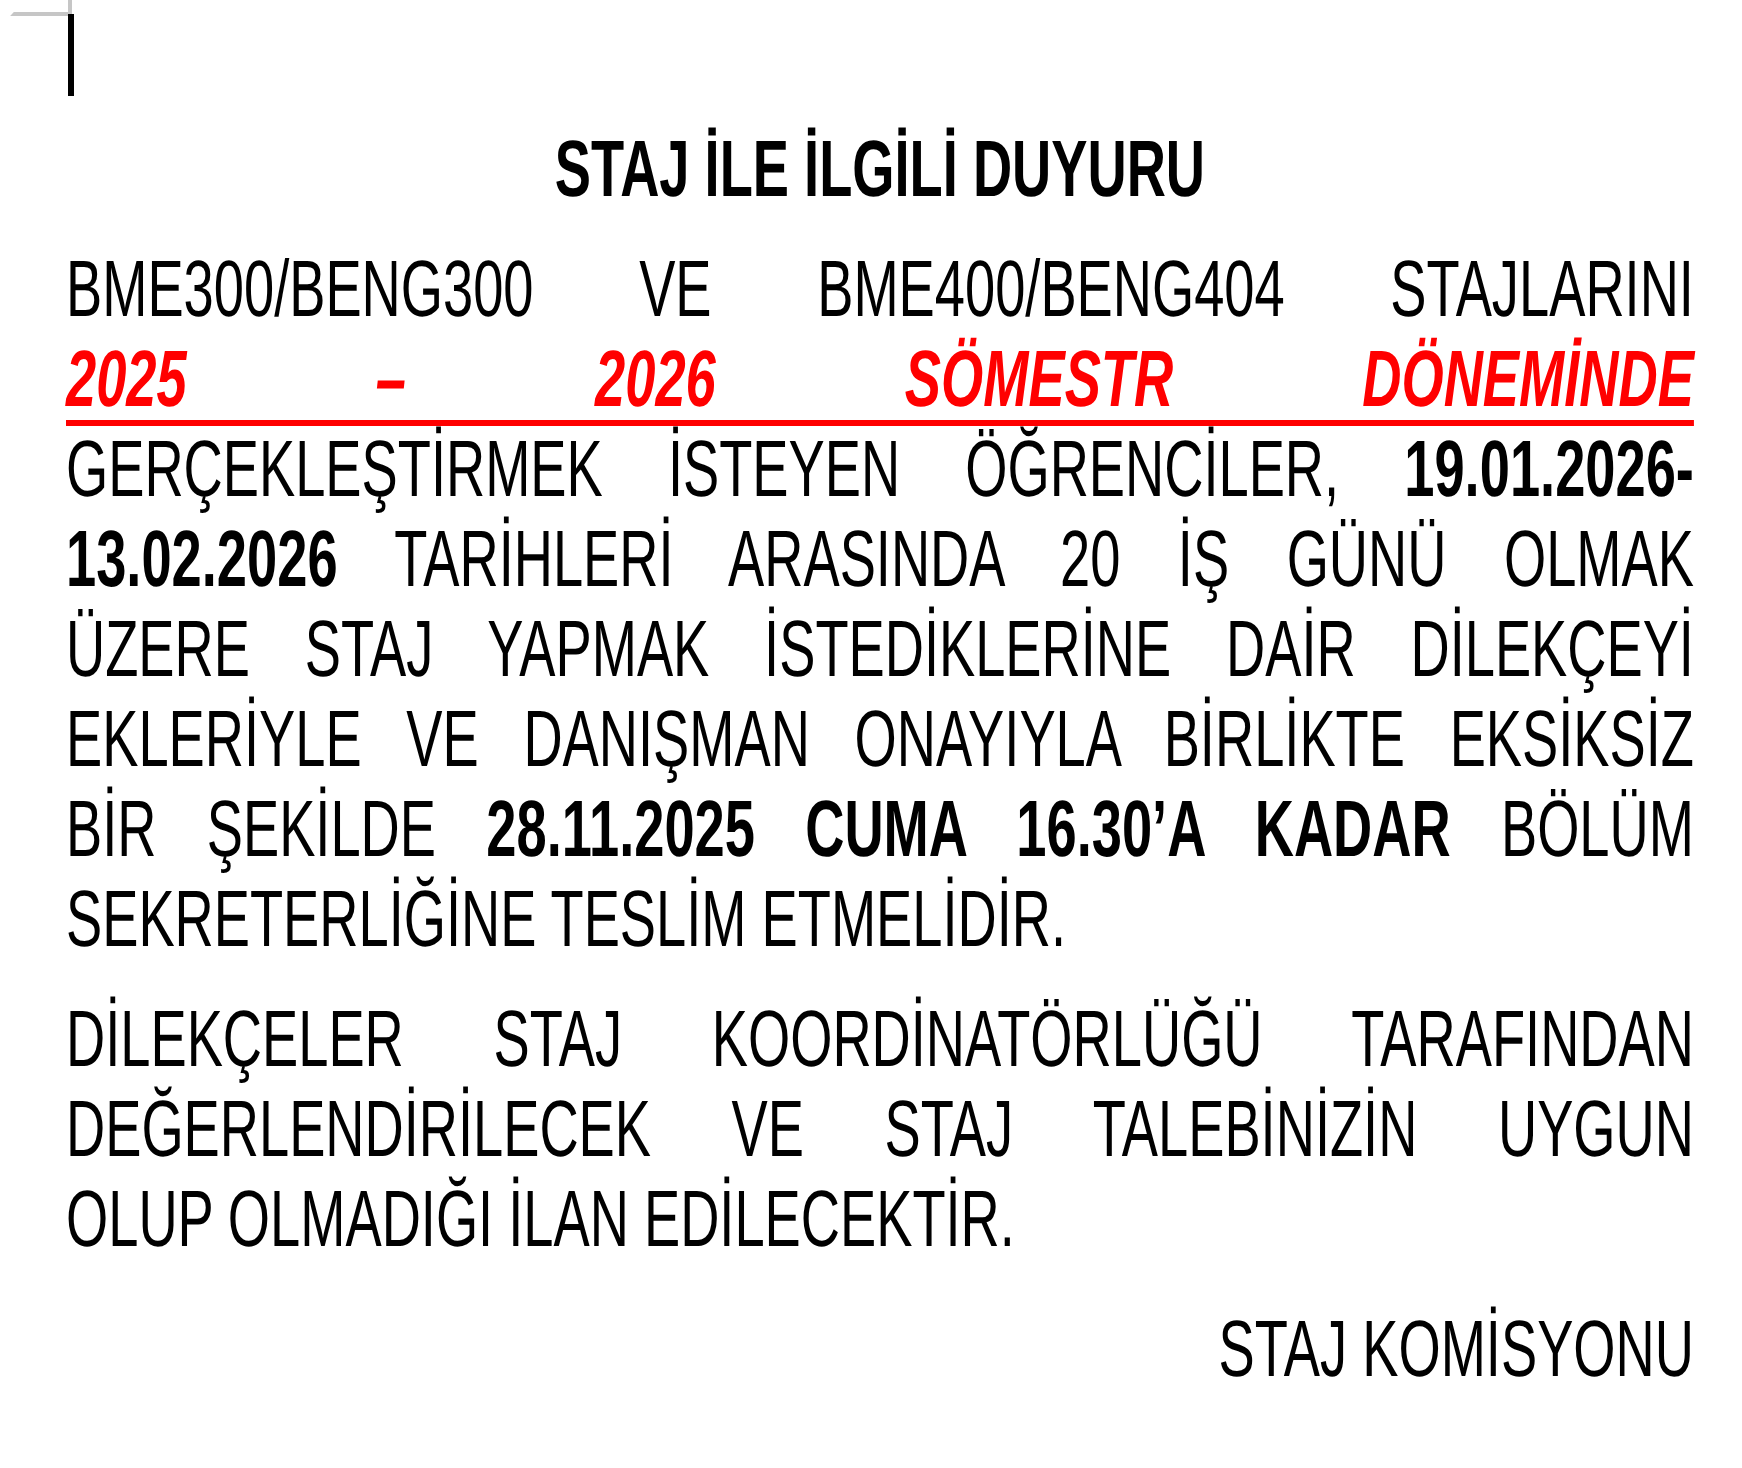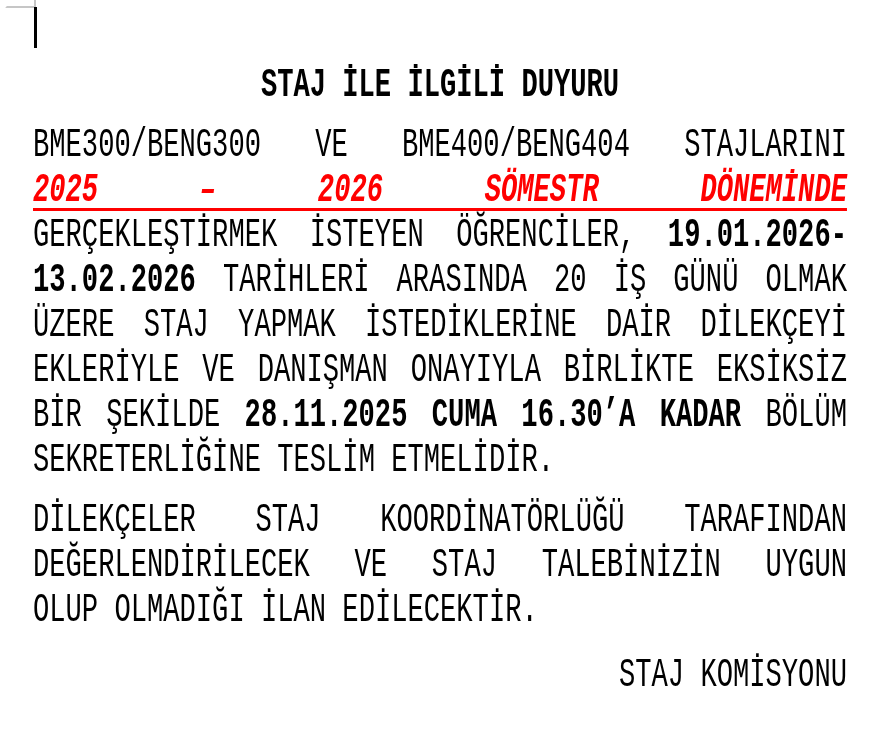--- a/index.html
+++ b/index.html
@@ -7,21 +7,21 @@
     padding: 0;
     overflow: hidden;
     background: #ffffff;
   }
   .page {
     position: relative;
     width: 871px;
     height: 734px;
     background: #ffffff;
     overflow: hidden;
-    font-family: Liberation Mono, monospace;
+    font-family: Liberation Sans, sans-serif;
     color: #000000;
     border-radius: 22px;
   }
   
   .corner-h {
     position: absolute;
     left: 3px; top: 6px;
     width: 32px; height: 2px;
     background: #c6c6c6;
   }

